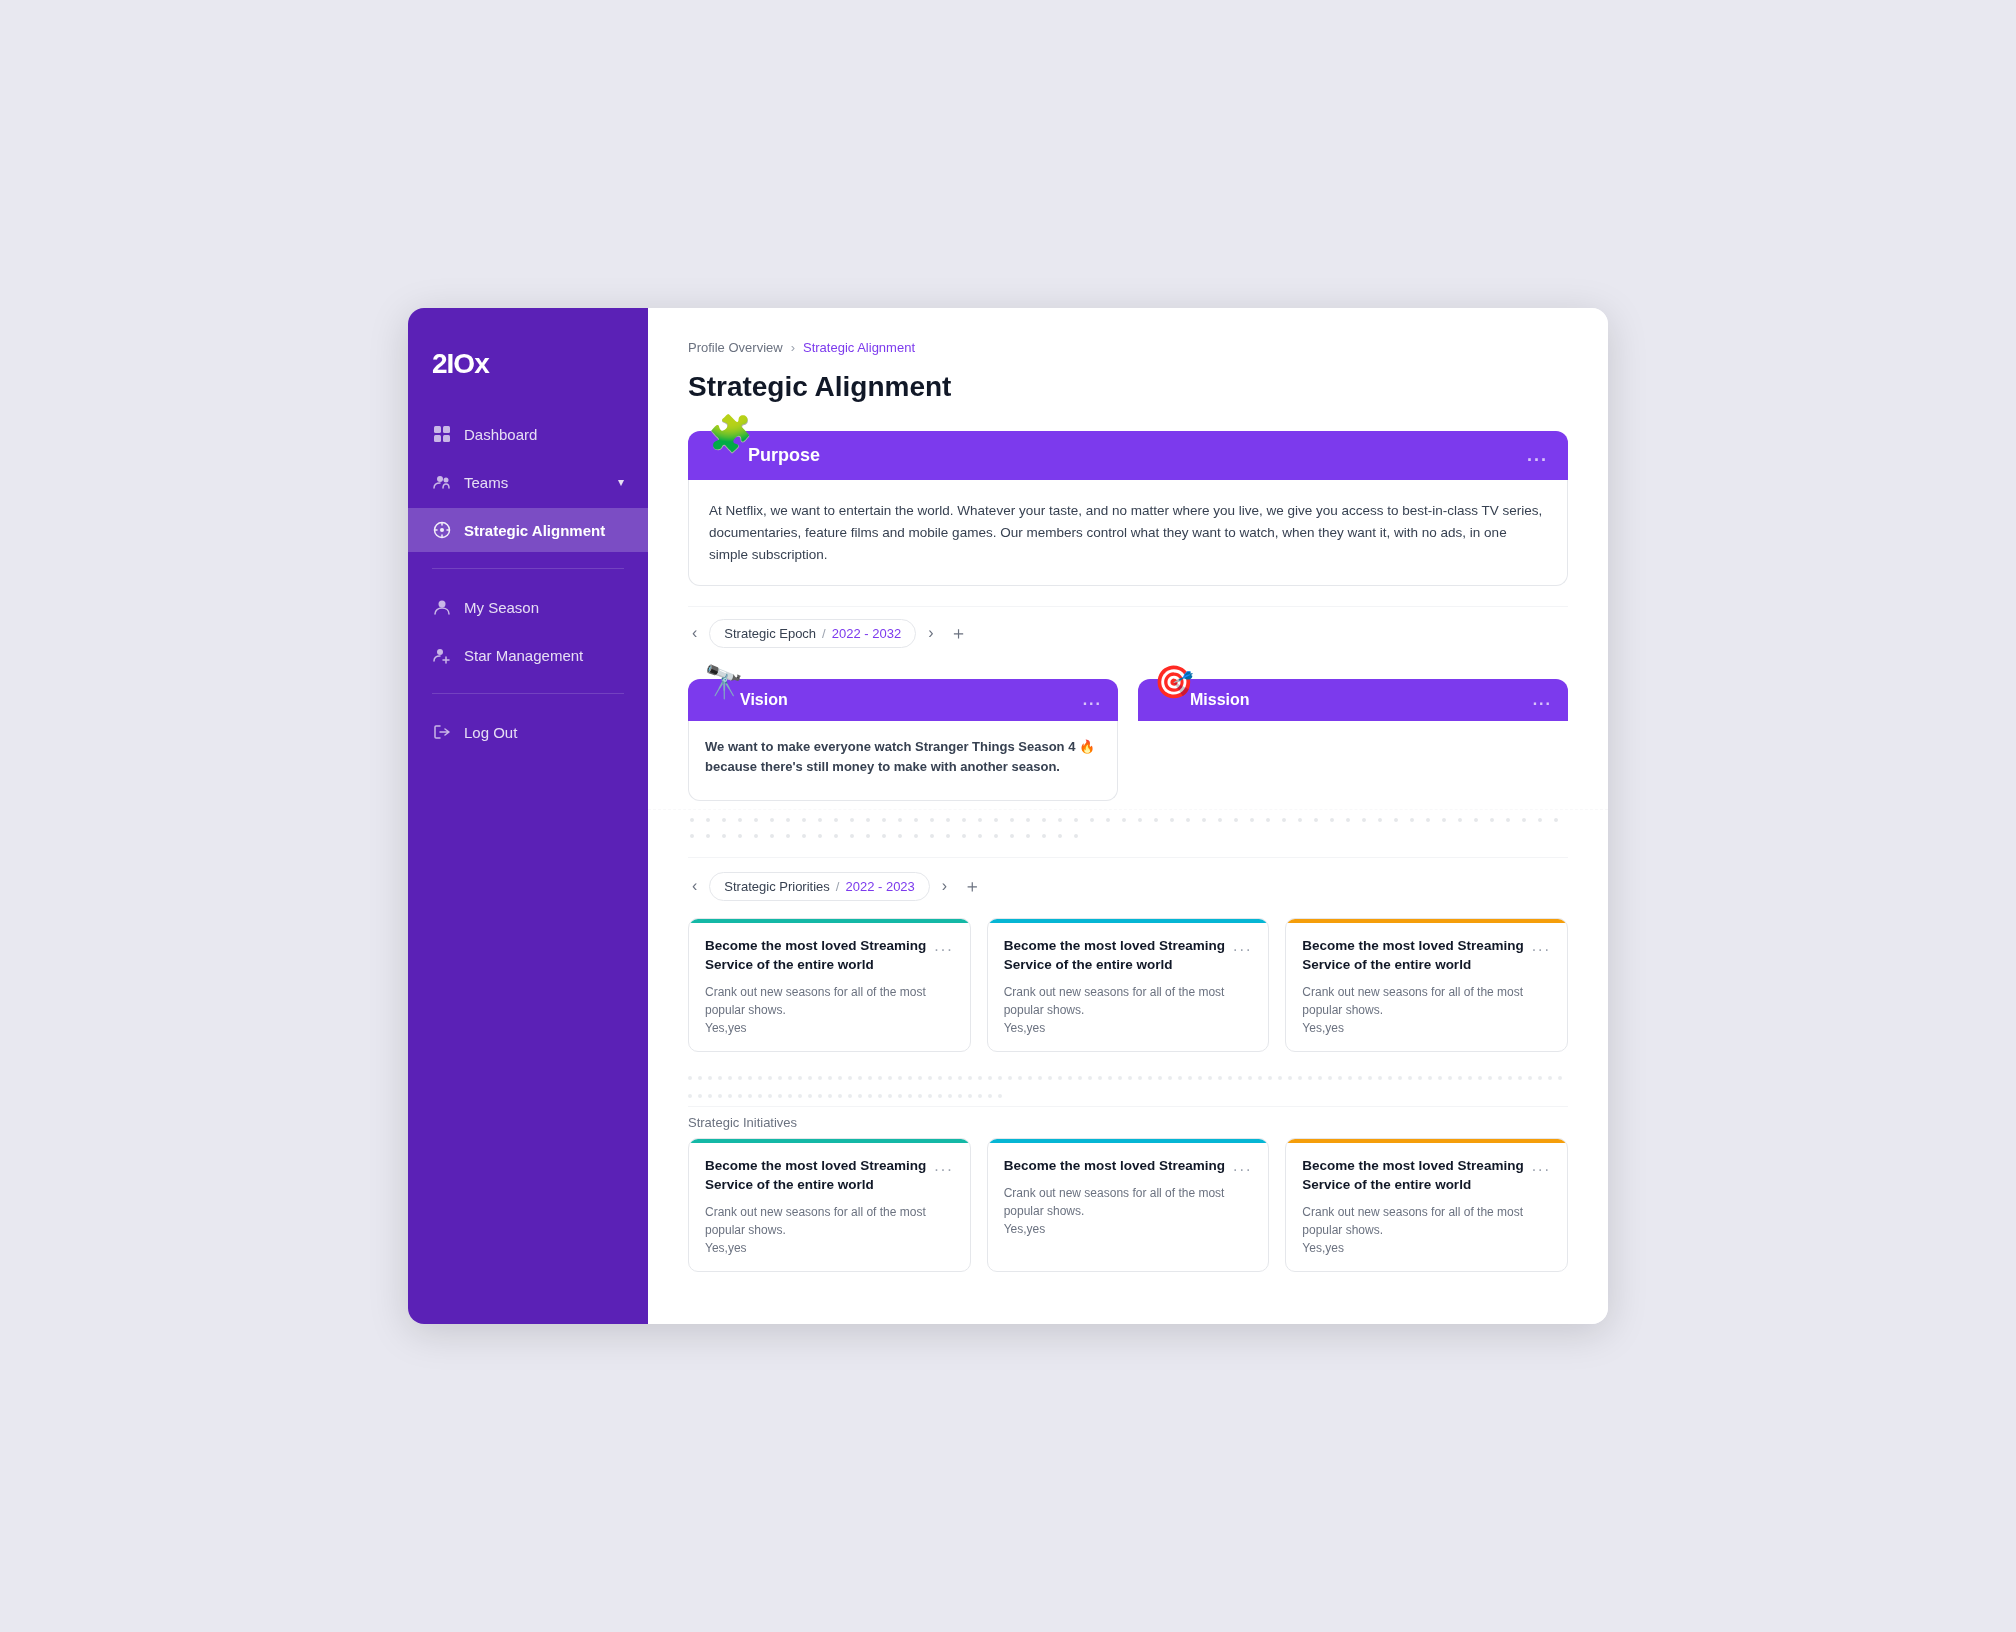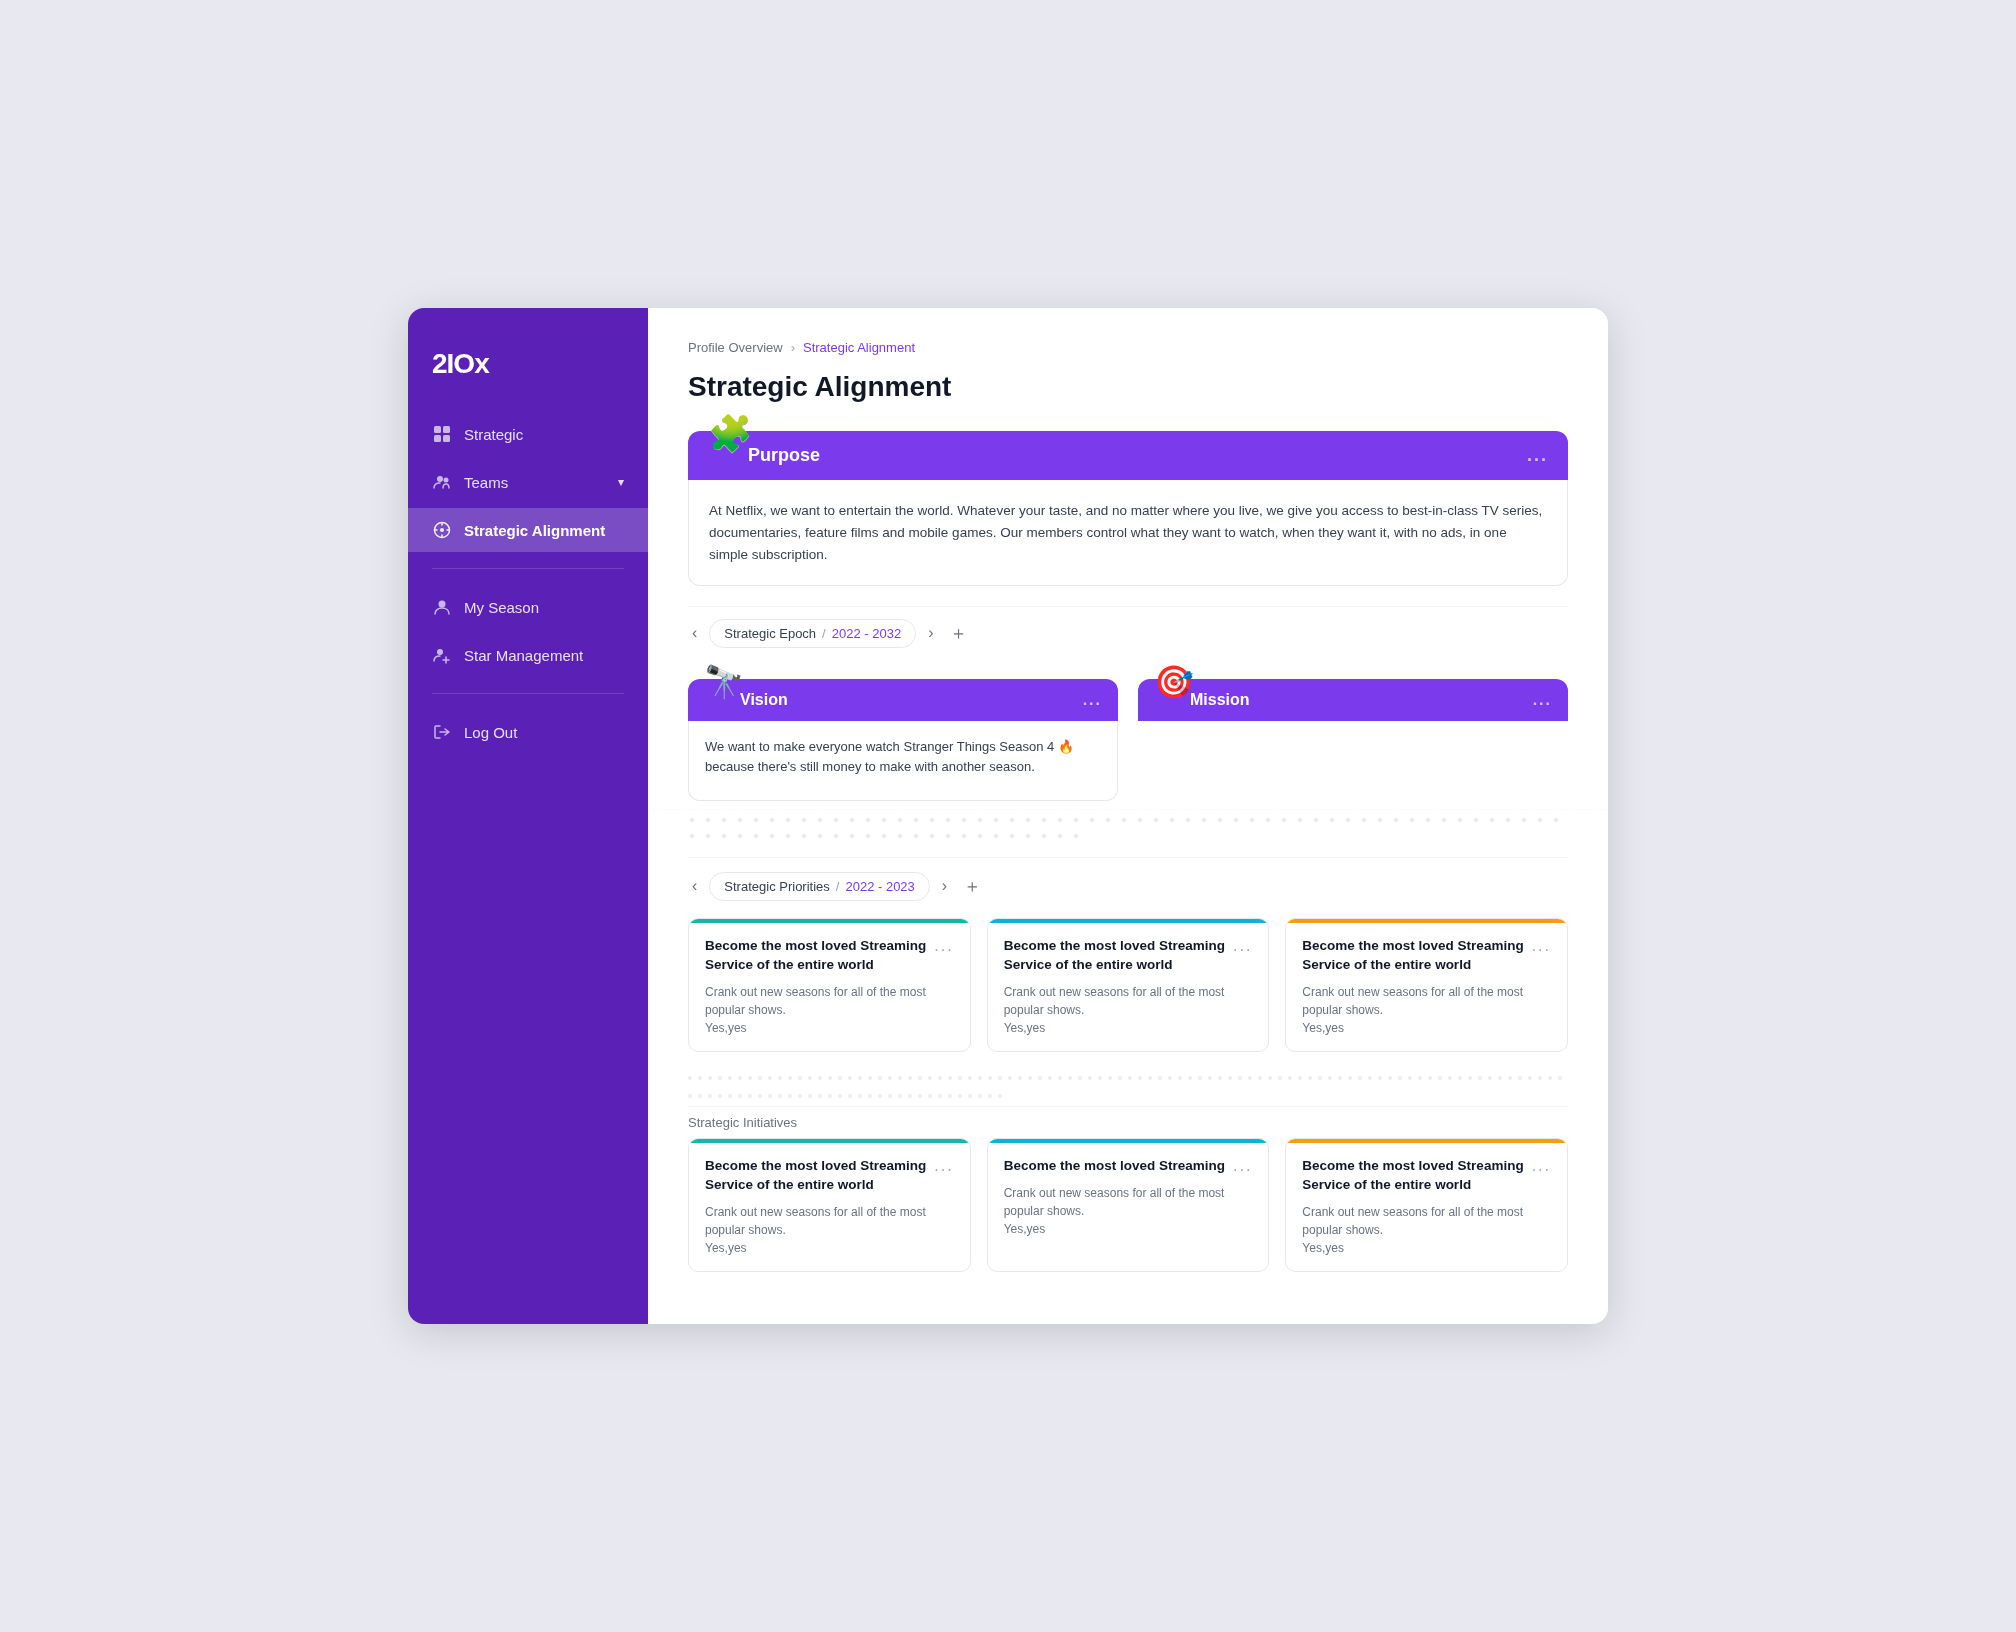--- a/index.html
+++ b/index.html
@@ -208,20 +208,21 @@
     .vm-card-body {
       background: white;
       border: 1px solid #e5e7eb;
       border-top: none;
       border-radius: 0 0 12px 12px;
       padding: 16px;
       font-size: 13px;
       color: #374151;
       line-height: 1.55;
       min-height: 80px;
+      font-weight: bold;
     }
 
     
     .priorities-bar {
       display: flex;
       align-items: center;
       gap: 8px;
       margin: 12px 0 16px 0;
       border-top: 1px solid #f3f4f6;
       padding-top: 12px;
@@ -327,21 +328,21 @@
 
       <div class="nav-item">
         <span class="nav-icon">
           <svg width="18" height="18" viewBox="0 0 18 18" fill="none">
             <rect x="1" y="1" width="7" height="7" rx="1.5" fill="rgba(255,255,255,0.75)"></rect>
             <rect x="10" y="1" width="7" height="7" rx="1.5" fill="rgba(255,255,255,0.75)"></rect>
             <rect x="1" y="10" width="7" height="7" rx="1.5" fill="rgba(255,255,255,0.75)"></rect>
             <rect x="10" y="10" width="7" height="7" rx="1.5" fill="rgba(255,255,255,0.75)"></rect>
           </svg>
         </span>
-        <span>Strategic</span>
+        <span>Dashboard</span>
       </div>
 
       <div class="nav-item">
         <span class="nav-icon">
           <svg width="18" height="18" viewBox="0 0 18 18" fill="none">
             <circle cx="7" cy="6" r="3" fill="rgba(255,255,255,0.75)"></circle>
             <path d="M1 15c0-3.314 2.686-5 6-5" stroke="rgba(255,255,255,0.75)" stroke-width="1.5" stroke-linecap="round" fill="none"></path>
             <circle cx="13" cy="7" r="2.5" fill="rgba(255,255,255,0.75)"></circle>
             <path d="M10 15c0-2.5 1.5-4 3-4s3 1.5 3 4" stroke="rgba(255,255,255,0.75)" stroke-width="1.5" stroke-linecap="round" fill="none"></path>
           </svg>

